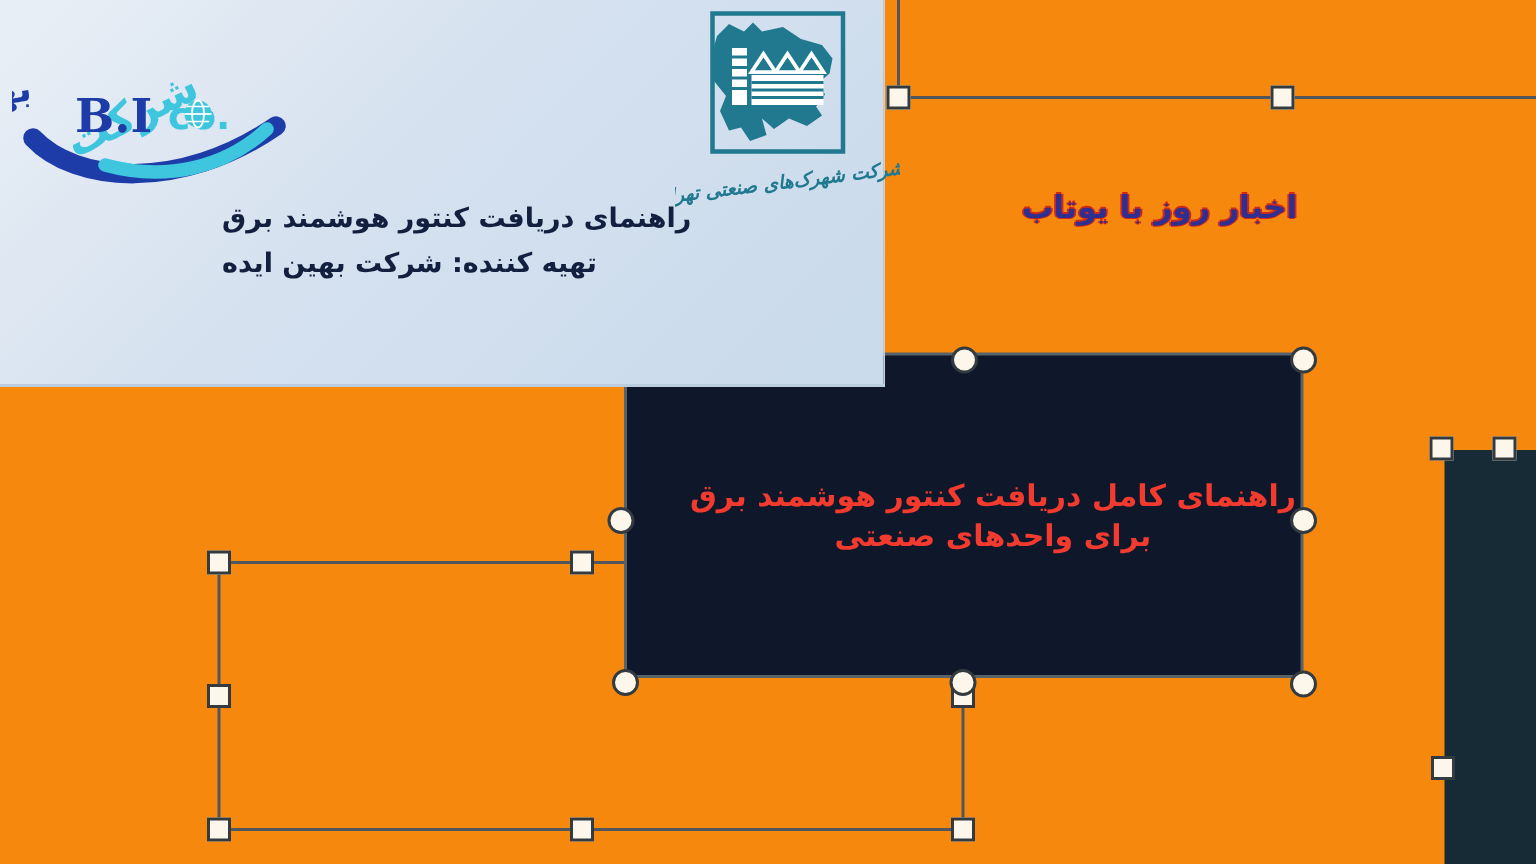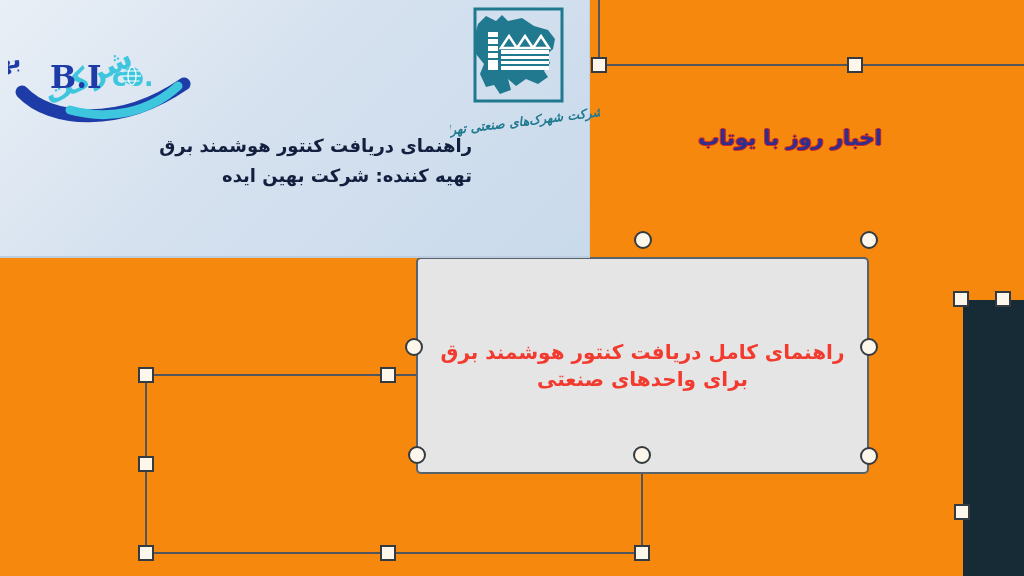--- a/index.html
+++ b/index.html
@@ -24,48 +24,48 @@
   }
   
   .ci {
     position:absolute; width:18px; height:18px; border-radius:50%;
     background:#fcf7ea; border:2px solid #333b41;
     transform:translate(-50%,-50%);
   }
 
   
   .whitebox {
-    position:absolute; left:416px; top:257px; width:453px; height:217px;
-    background:#e5e5e5; border:2px solid #58626a; border-radius:5px;
-    display:flex; align-items:center; justify-content:center;
+    position:absolute; left:416px; top:235px; width:453px; height:217px;
+    background:#0f172a; border:2px solid #58626a; border-radius:5px;
+    display:flex; align-items:center; justify-content:flex-end;
   }
   .whitebox .caption {
     direction:rtl; text-align:center; width:410px;
     color:#f23a2e; font-weight:bold; font-size:20px; line-height:1.35;
   }
 
   
   .panel {
     position:absolute; left:0; top:0; width:590px; height:258px;
     background:linear-gradient(135deg,#e9eff6 0%, #d5e1ef 45%, #c9daeb 100%);
     border-bottom:2px solid #bccde0; border-right:1px solid #c2d2e3;
   }
   .panel-text {
     position:absolute; left:148px; top:134px; width:324px;
-    direction:rtl; text-align:right; color:#131f3e;
+    direction:rtl; text-align:left; color:#131f3e;
   }
   .panel-text .t1 { font-weight:bold; font-size:18px; line-height:1.38; }
   .panel-text .t2 { font-weight:bold; font-size:18px; margin-top:6px; }
 
   .bi-logo { position:absolute; left:8px; top:4px; }
   .tehran-logo { position:absolute; left:450px; top:2px; }
 
   
   .news {
-    position:absolute; left:645px; top:126px; width:290px;
+    position:absolute; left:628px; top:126px; width:290px;
     direction:rtl; text-align:center;
     font-size:21px; font-weight:bold; color:#2f2f91;
     text-shadow:1.2px 0 0 #cc2a1c, -1.2px 0 0 #cc2a1c, 0 1.2px 0 #cc2a1c, 0 -1.2px 0 #cc2a1c;
   }
 
   
   .darkshape {
     position:absolute; left:963px; top:300px; width:61px; height:276px;
     background:#162b35;
   }

